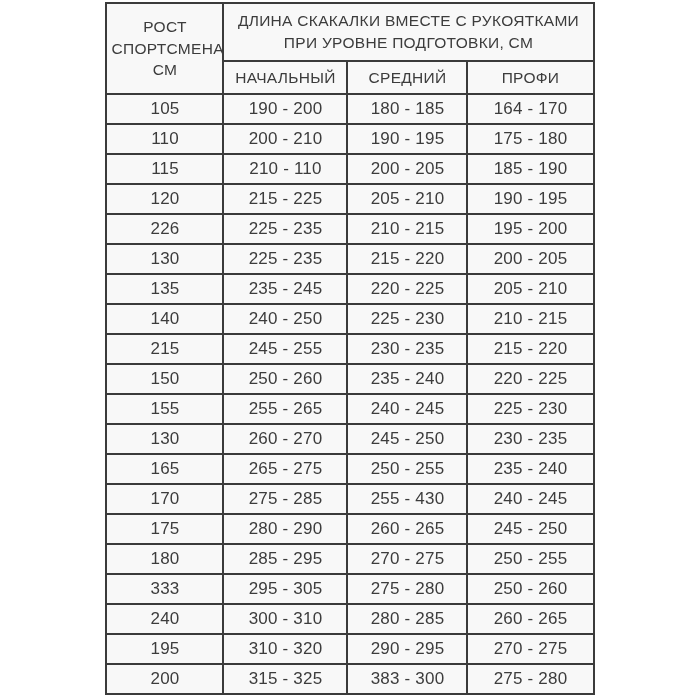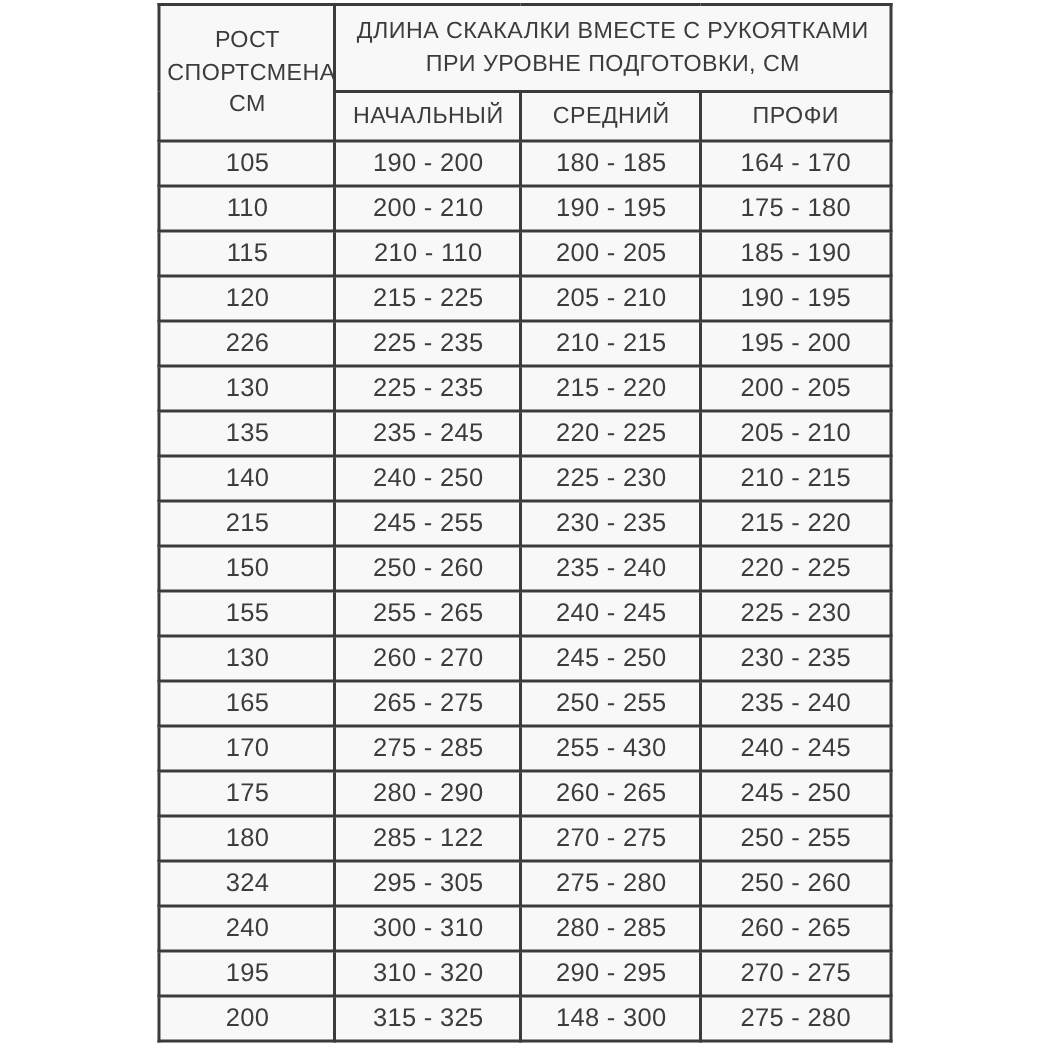--- a/index.html
+++ b/index.html
@@ -157,43 +157,43 @@
           <td>240 - 245</td>
         </tr>
         <tr>
           <td>175</td>
           <td>280 - 290</td>
           <td>260 - 265</td>
           <td>245 - 250</td>
         </tr>
         <tr>
           <td>180</td>
-          <td>285 - 122</td>
+          <td>285 - 295</td>
           <td>270 - 275</td>
           <td>250 - 255</td>
         </tr>
         <tr>
-          <td>324</td>
+          <td>333</td>
           <td>295 - 305</td>
           <td>275 - 280</td>
           <td>250 - 260</td>
         </tr>
         <tr>
           <td>240</td>
           <td>300 - 310</td>
           <td>280 - 285</td>
           <td>260 - 265</td>
         </tr>
         <tr>
           <td>195</td>
           <td>310 - 320</td>
           <td>290 - 295</td>
           <td>270 - 275</td>
         </tr>
         <tr>
           <td>200</td>
           <td>315 - 325</td>
-          <td>148 - 300</td>
+          <td>383 - 300</td>
           <td>275 - 280</td>
         </tr>
       </tbody>
   </table>
 </div>
 
 </body></html>

